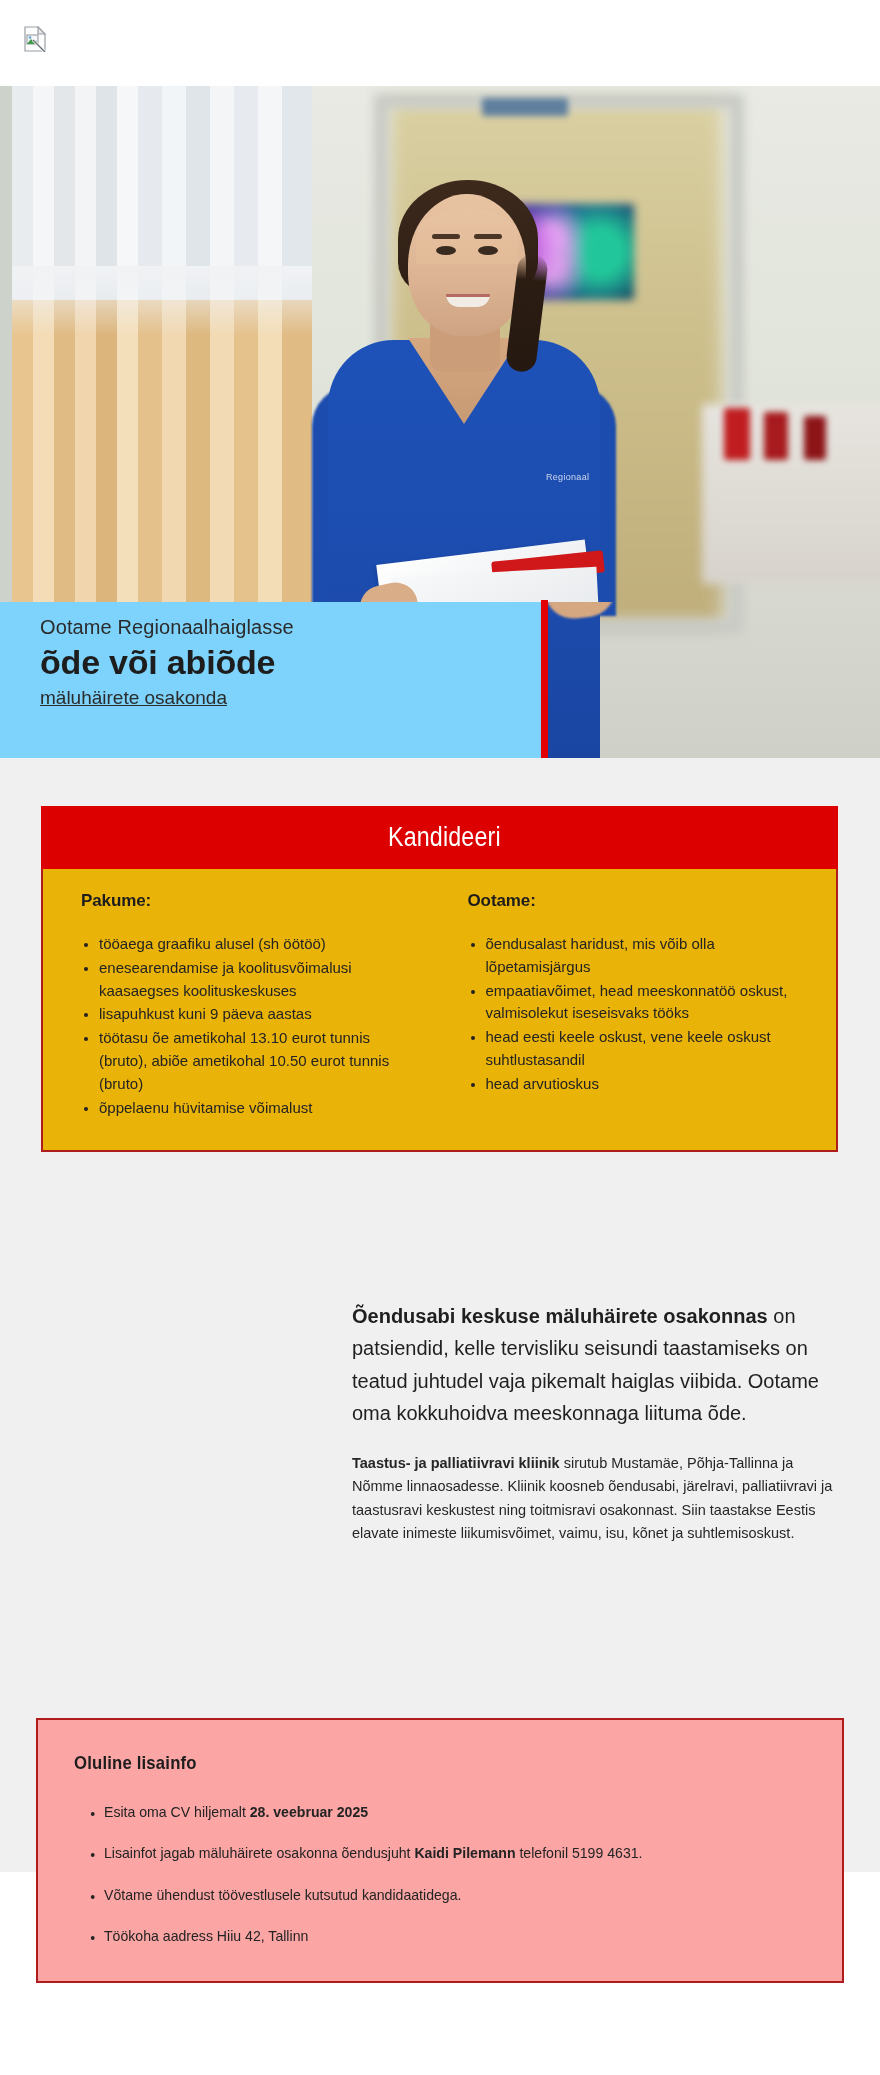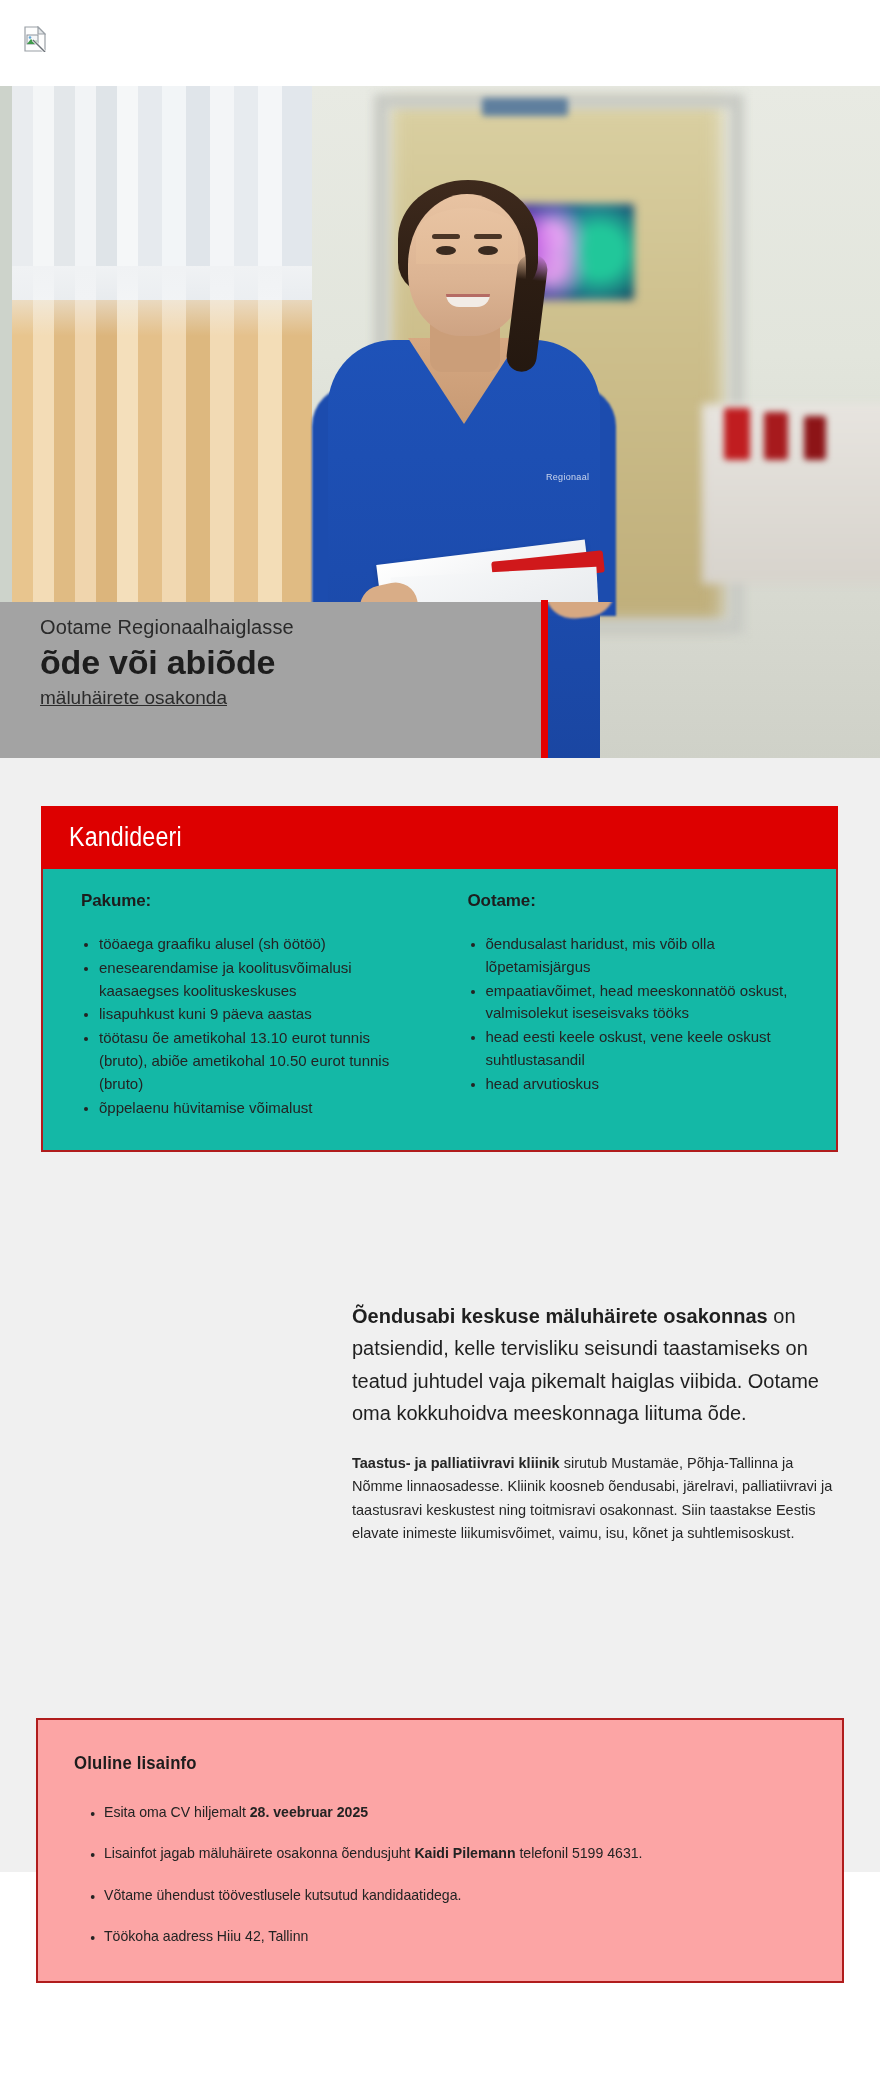--- a/index.html
+++ b/index.html
@@ -251,21 +251,21 @@
     color: #ffffff; font-size: 9px; letter-spacing: .3px;
     font-family: "Liberation Sans", sans-serif;
   }
   .ph-blur { filter: blur(1.2px); }
 
   
   .title-block {
     position: absolute;
     left: 0; top: 602px;
     width: 541px; height: 156px;
-    background: #a3a3a3;
+    background: #7dd3fc;
     padding: 12px 0 0 40px;
     z-index: 5;
   }
   .t-over {
     font-size: 20px;
     color: #2b2b2b;
     line-height: 1.35;
     letter-spacing: .1px;
   }
   .t-main {
@@ -290,32 +290,33 @@
     left: 41px; top: 806px;
     width: 797px;
     z-index: 5;
   }
   .apply-head {
     background: #dd0000;
     height: 63px;
     display: flex;
     align-items: center;
     padding-left: 28px;
+    justify-content: center;
   }
   .apply-head-title {
     color: #ffffff;
     font-size: 27px;
     font-family: "Liberation Sans Narrow", "Liberation Sans", sans-serif;
     font-stretch: condensed;
     transform: scaleX(.86);
     transform-origin: left center;
     letter-spacing: .2px;
   }
   .apply-body {
-    background: #14b8a6;
+    background: #eab308;
     border: 2px solid #b01c1c;
     border-top: none;
     display: flex;
     padding: 22px 10px 30px 10px;
   }
   .col {
     flex: 1 1 50%;
     padding: 0 22px 0 28px;
   }
   .col-h {

